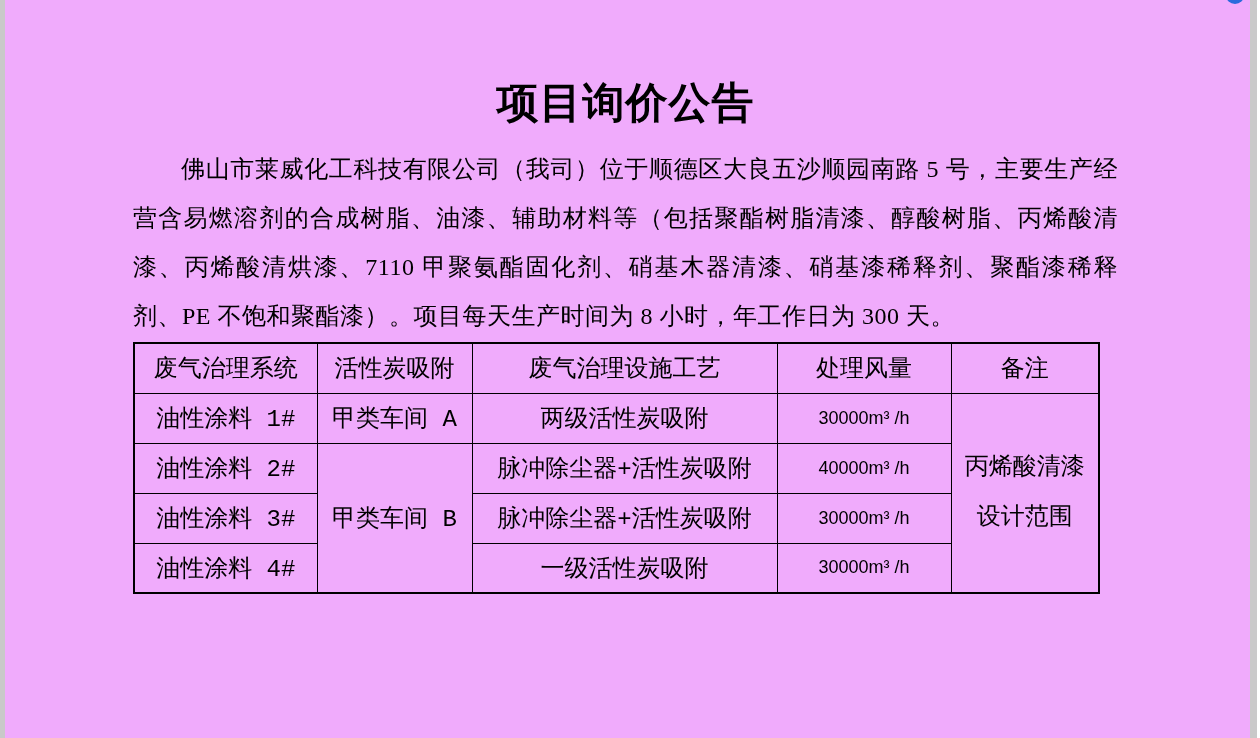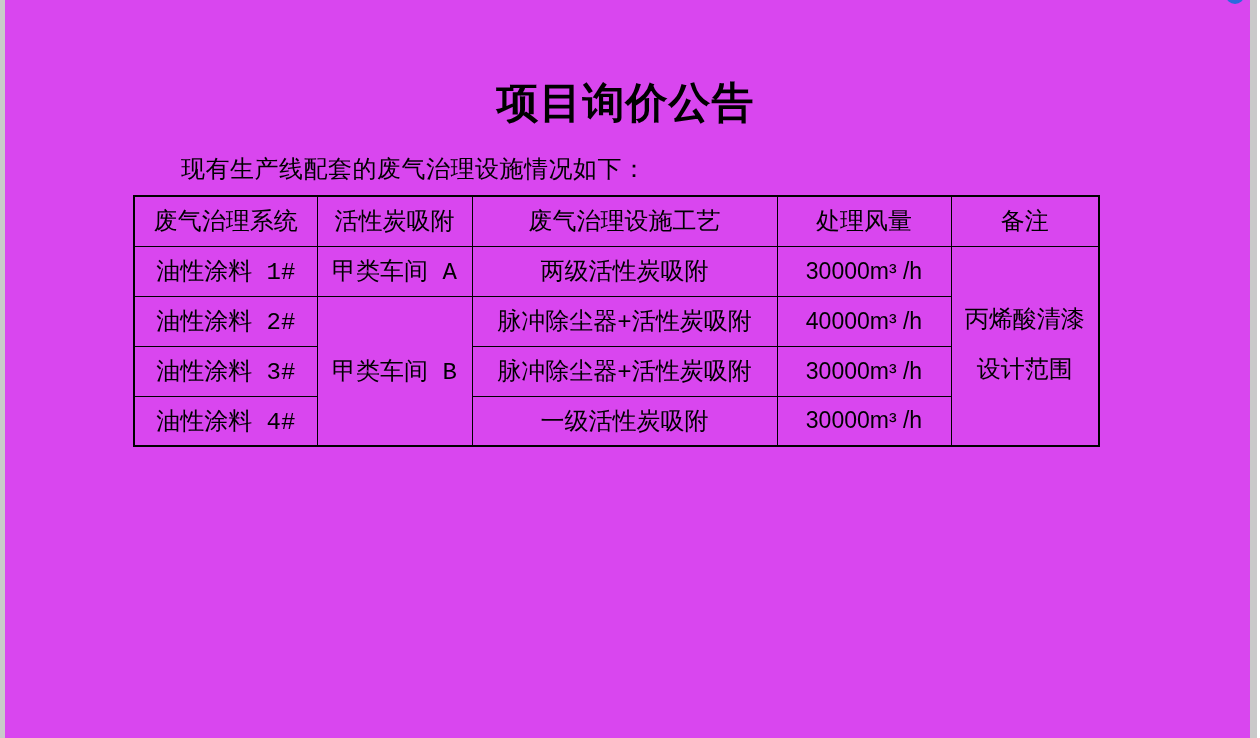--- a/index.html
+++ b/index.html
@@ -35,21 +35,21 @@
     left: 1226px; top: -13px;
     width: 18px; height: 17px;
     border-radius: 50%;
     background: #2b6bdd;
     cursor: pointer;
   }
   .doc-page {
     position: absolute;
     left: 0; top: 0;
     width: 1250px; height: 738px;
-    background: #d946ef;
+    background: #f0abfc;
   }
   .doc-content {
     position: absolute;
     left: 133px; top: 0;
     width: 985px;
   }
   .doc-title {
     margin-top: 78px;
     margin-bottom: 17px;
     text-align: center;
@@ -79,39 +79,39 @@
     text-align: center;
     vertical-align: middle;
     font-size: 24px;
     font-weight: normal;
     padding: 0 2px;
     overflow: hidden;
     font-family: Liberation Mono, monospace;
   }
   .treatment-table .air-volume-cell {
     font-family: "Liberation Sans", sans-serif;
-    font-size: 23px;
+    font-size: 18px;
   }
   .remark-line {
     line-height: 50px;
   }
 </style>
 </head>
 <body>
 
 <div class="viewport">
 
   <div class="doc-page">
     <div class="doc-content">
 
       <h1 class="doc-title">项目询价公告</h1>
 
+      <p class="doc-paragraph">佛山市莱威化工科技有限公司（我司）位于顺德区大良五沙顺园南路 5 号，主要生产经营含易燃溶剂的合成树脂、油漆、辅助材料等（包括聚酯树脂清漆、醇酸树脂、丙烯酸清漆、丙烯酸清烘漆、7110 甲聚氨酯固化剂、硝基木器清漆、硝基漆稀释剂、聚酯漆稀释剂、PE 不饱和聚酯漆）。项目每天生产时间为 8 小时，年工作日为 300 天。</p>
 
 
-      <p class="doc-paragraph">现有生产线配套的废气治理设施情况如下：</p>
 
       <table class="treatment-table">
         <colgroup>
           <col style="width:183px">
           <col style="width:155px">
           <col style="width:305px">
           <col style="width:174px">
           <col style="width:148px">
         </colgroup>
         <tbody>

